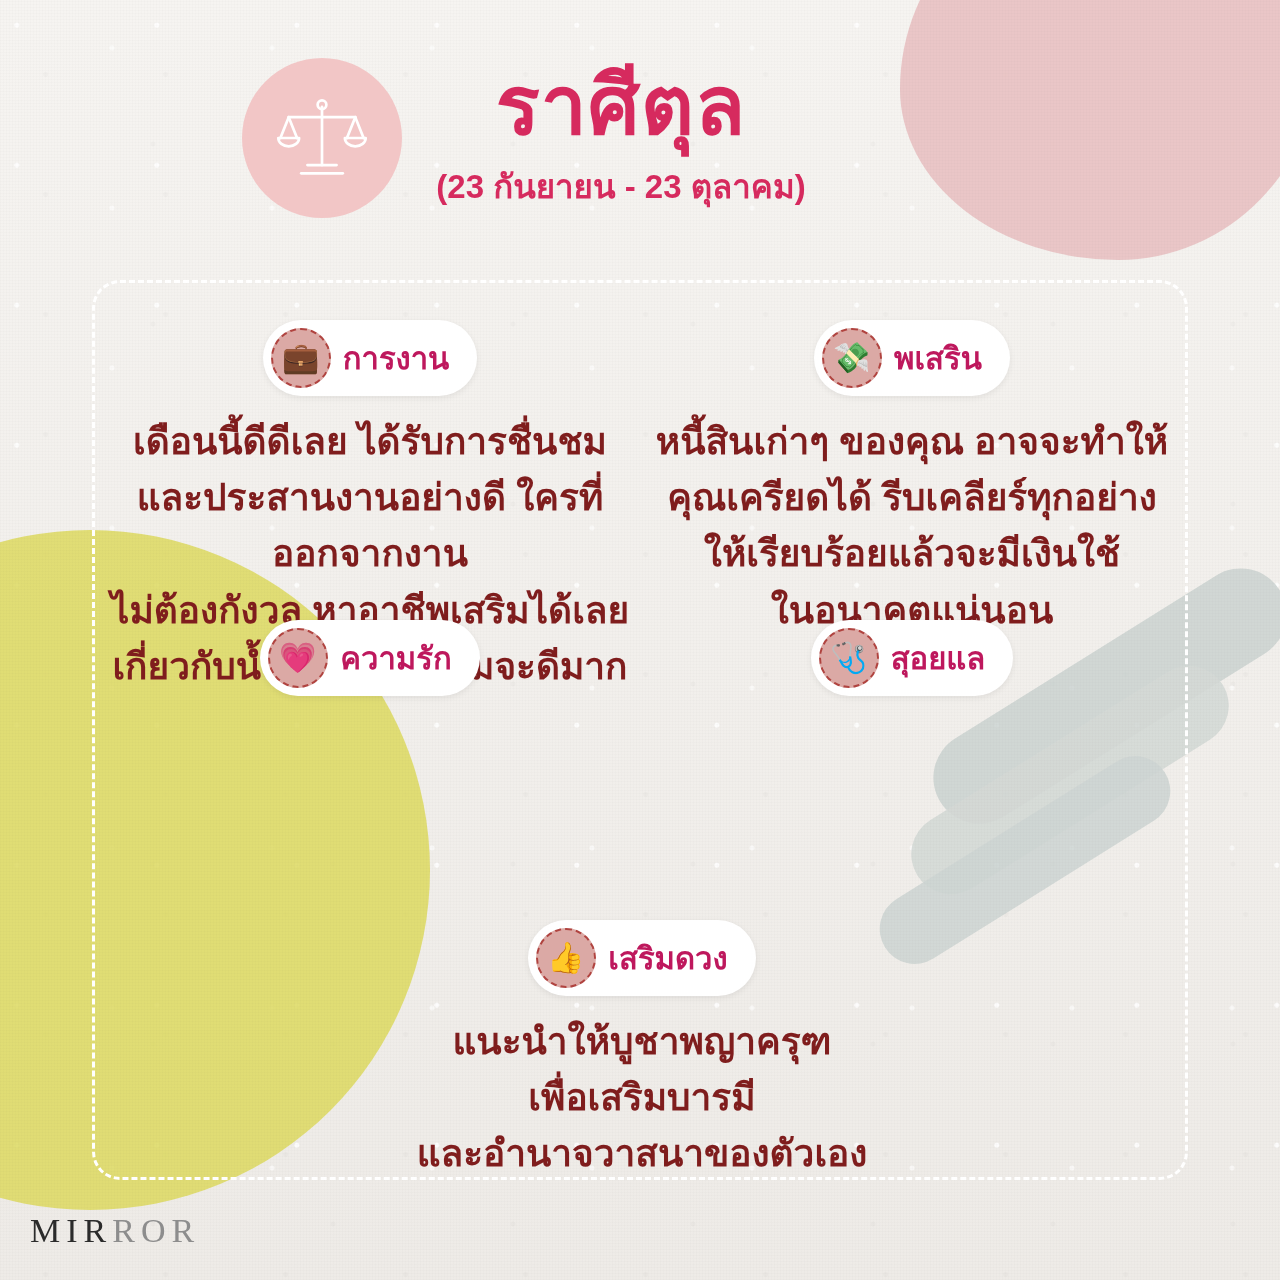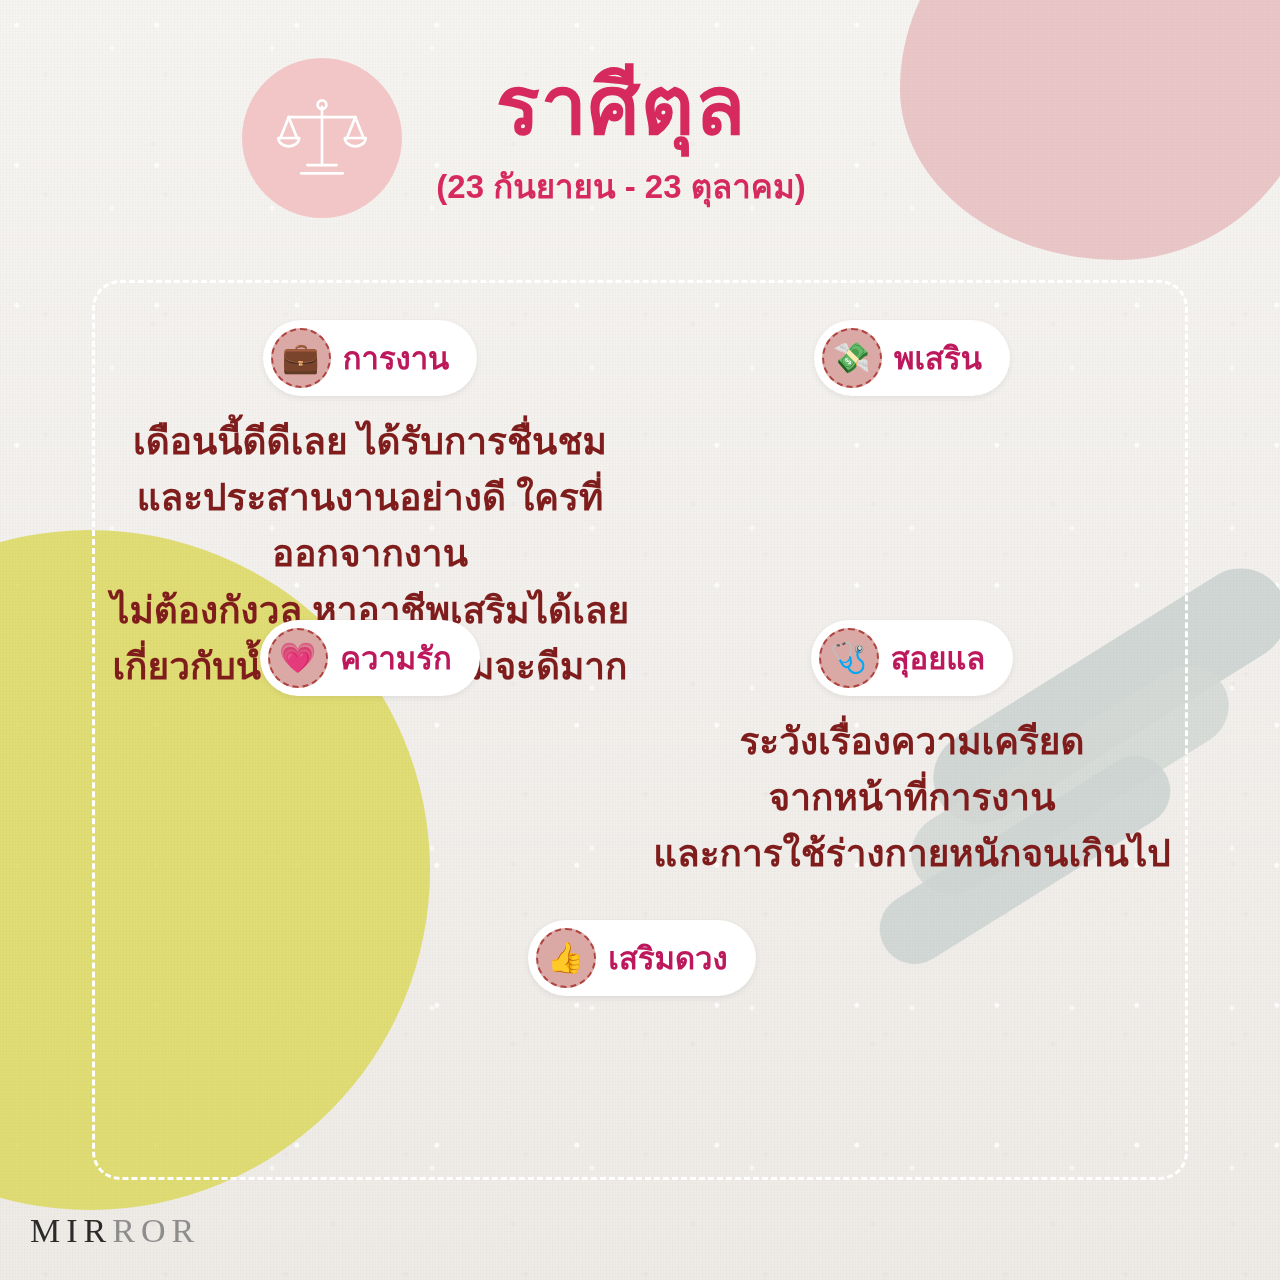--- a/index.html
+++ b/index.html
@@ -201,44 +201,48 @@
 และประสานงานอย่างดี ใครที่ออกจากงาน
 ไม่ต้องกังวล หาอาชีพเสริมได้เลย
 เกี่ยวกับน้ำหรือเครื่องดื่มจะดีมาก</div>
     </div>
 
     <div class="card c-money">
       <div class="pill">
         <div class="pill-icon">💸</div>
         <div class="pill-label">พเสริน</div>
       </div>
+      <div class="body-text">หนี้สินเก่าๆ ของคุณ อาจจะทำให้
+คุณเครียดได้ รีบเคลียร์ทุกอย่าง
+ให้เรียบร้อยแล้วจะมีเงินใช้
+ในอนาคตแน่นอน</div>
     </div>
 
     <div class="card c-love">
       <div class="pill">
         <div class="pill-icon">💗</div>
         <div class="pill-label">ความรัก</div>
       </div>
     </div>
 
     <div class="card c-health">
       <div class="pill">
         <div class="pill-icon">🩺</div>
         <div class="pill-label">สุอยแล</div>
       </div>
-      <div class="body-text">ระวังเรื่องความเครียด
-จากหน้าที่การงาน
-และการใช้ร่างกายหนักจนเกินไป</div>
     </div>
 
     <div class="card c-boost">
       <div class="pill">
         <div class="pill-icon">👍</div>
         <div class="pill-label">เสริมดวง</div>
       </div>
+      <div class="body-text">แนะนำให้บูชาพญาครุฑ
+เพื่อเสริมบารมี
+และอำนาจวาสนาของตัวเอง</div>
     </div>
 
   </div>
 
   <div class="footer">
     <span>MIR</span><span class="dim">ROR</span>
   </div>
 </div>
 
 </body></html>

